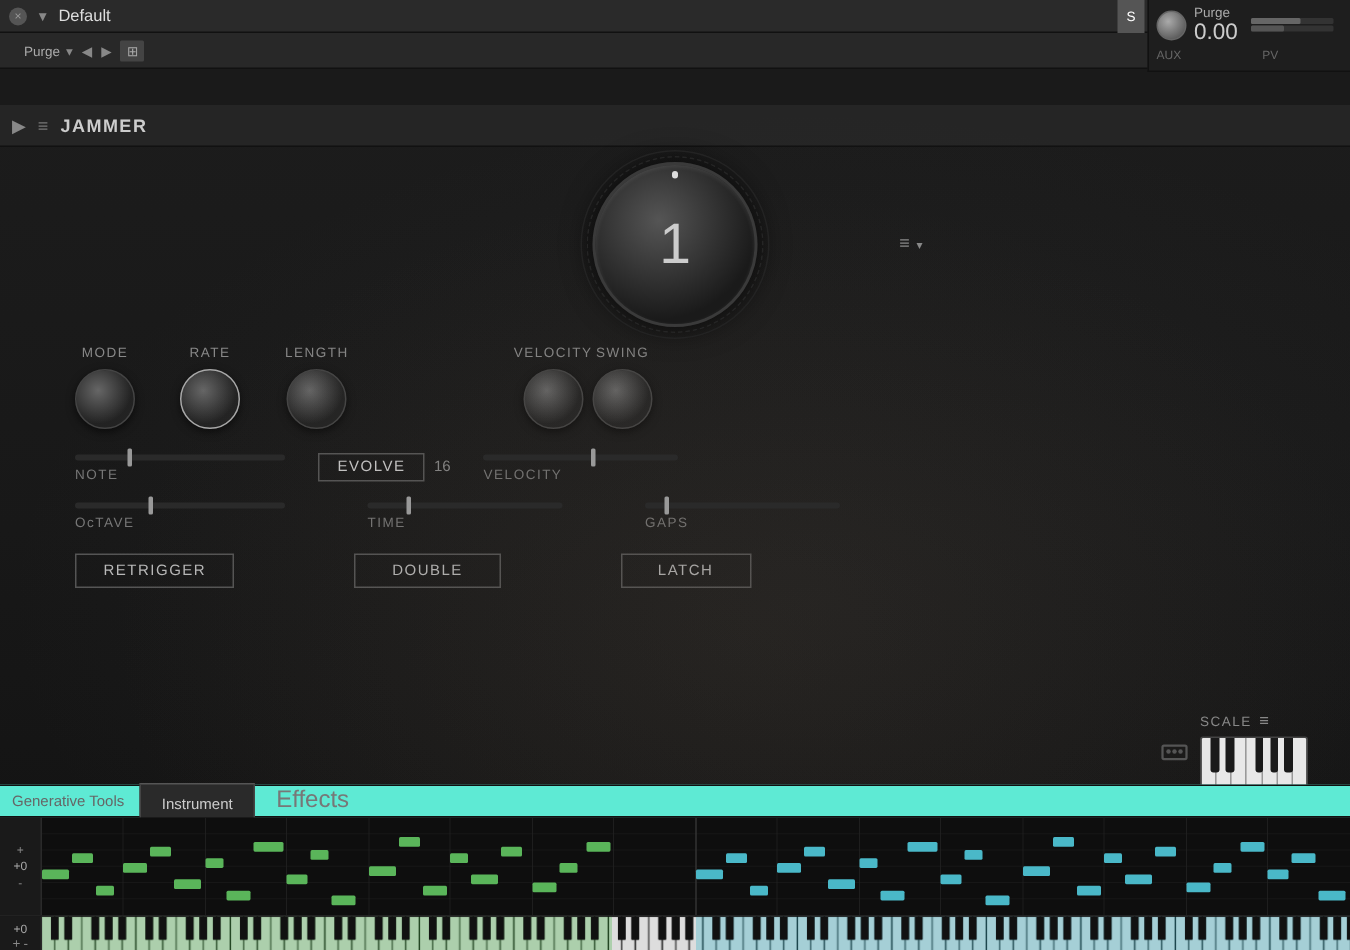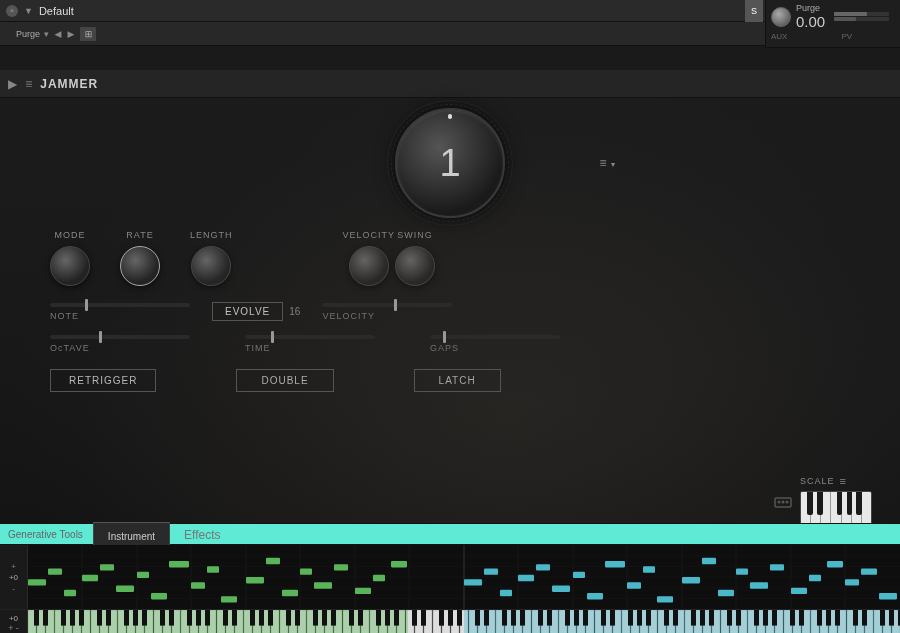--- a/index.html
+++ b/index.html
@@ -342,21 +342,21 @@
     </svg>
   </div>
 </div>
 
 <div style="position:absolute;bottom:88px;left:0;right:0;height:22px;background:#5eead4;display:flex;align-items:center;padding:0 8px;border-top:1px solid #111;border-bottom:1px solid #111;">
   <span style="font-size:10px;color:#666;margin-right:10px;">Generative Tools</span>
   <div style="background:#2a2a2a;border-top:1px solid #555;border-left:1px solid #444;border-right:1px solid #444;padding:3px 14px;cursor:pointer;">
     <span style="font-size:10px;color:#ccc;">Instrument</span>
   </div>
   <div style="padding:3px 14px;cursor:pointer;">
-    <span style="font-size:12px;color:#777;">Effects</span>
+    <span style="font-size:16px;color:#777;">Effects</span>
   </div>
 </div>
 
 <div style="position:absolute;bottom:0;left:0;right:0;height:88px;background:#111;display:flex;flex-direction:column;">
 
   <div style="flex:1;display:flex;">
 
     <div style="width:28px;background:#1a1a1a;border-right:1px solid #2a2a2a;display:flex;flex-direction:column;align-items:center;justify-content:center;gap:2px;padding:2px;">
       <span style="font-size:8px;color:#888;">+</span>
       <span style="font-size:8px;color:#aaa;">+0</span>

